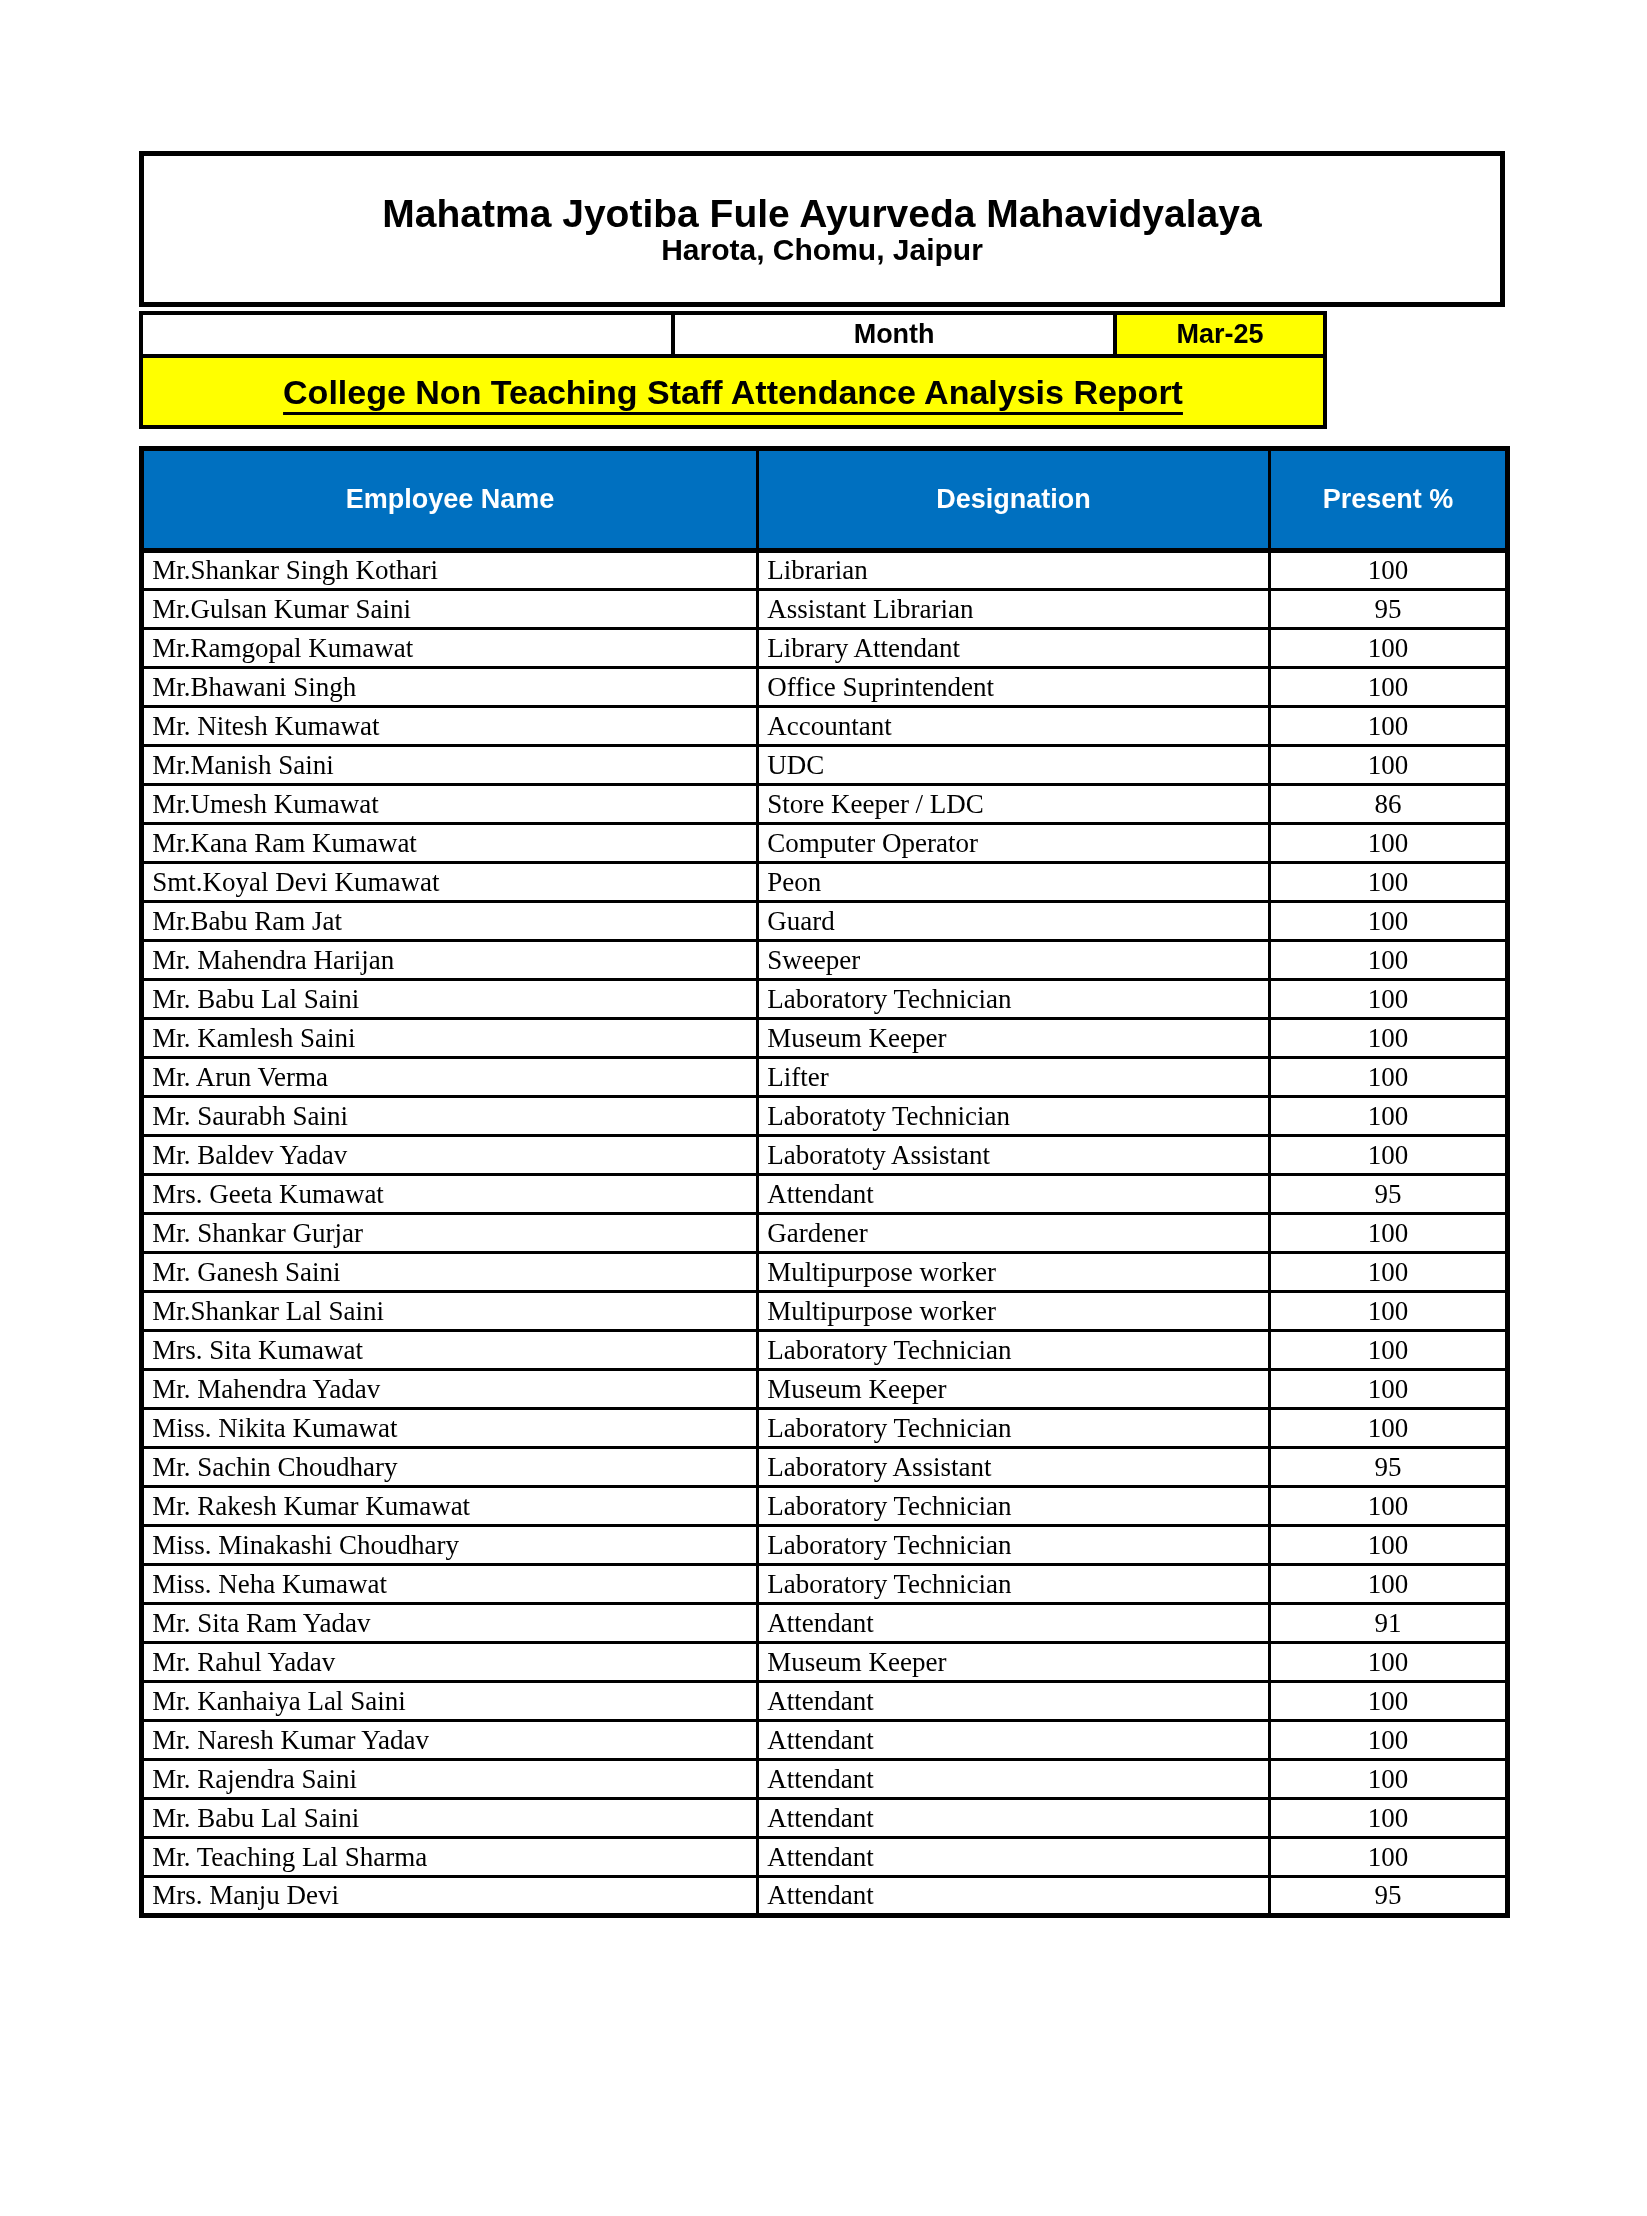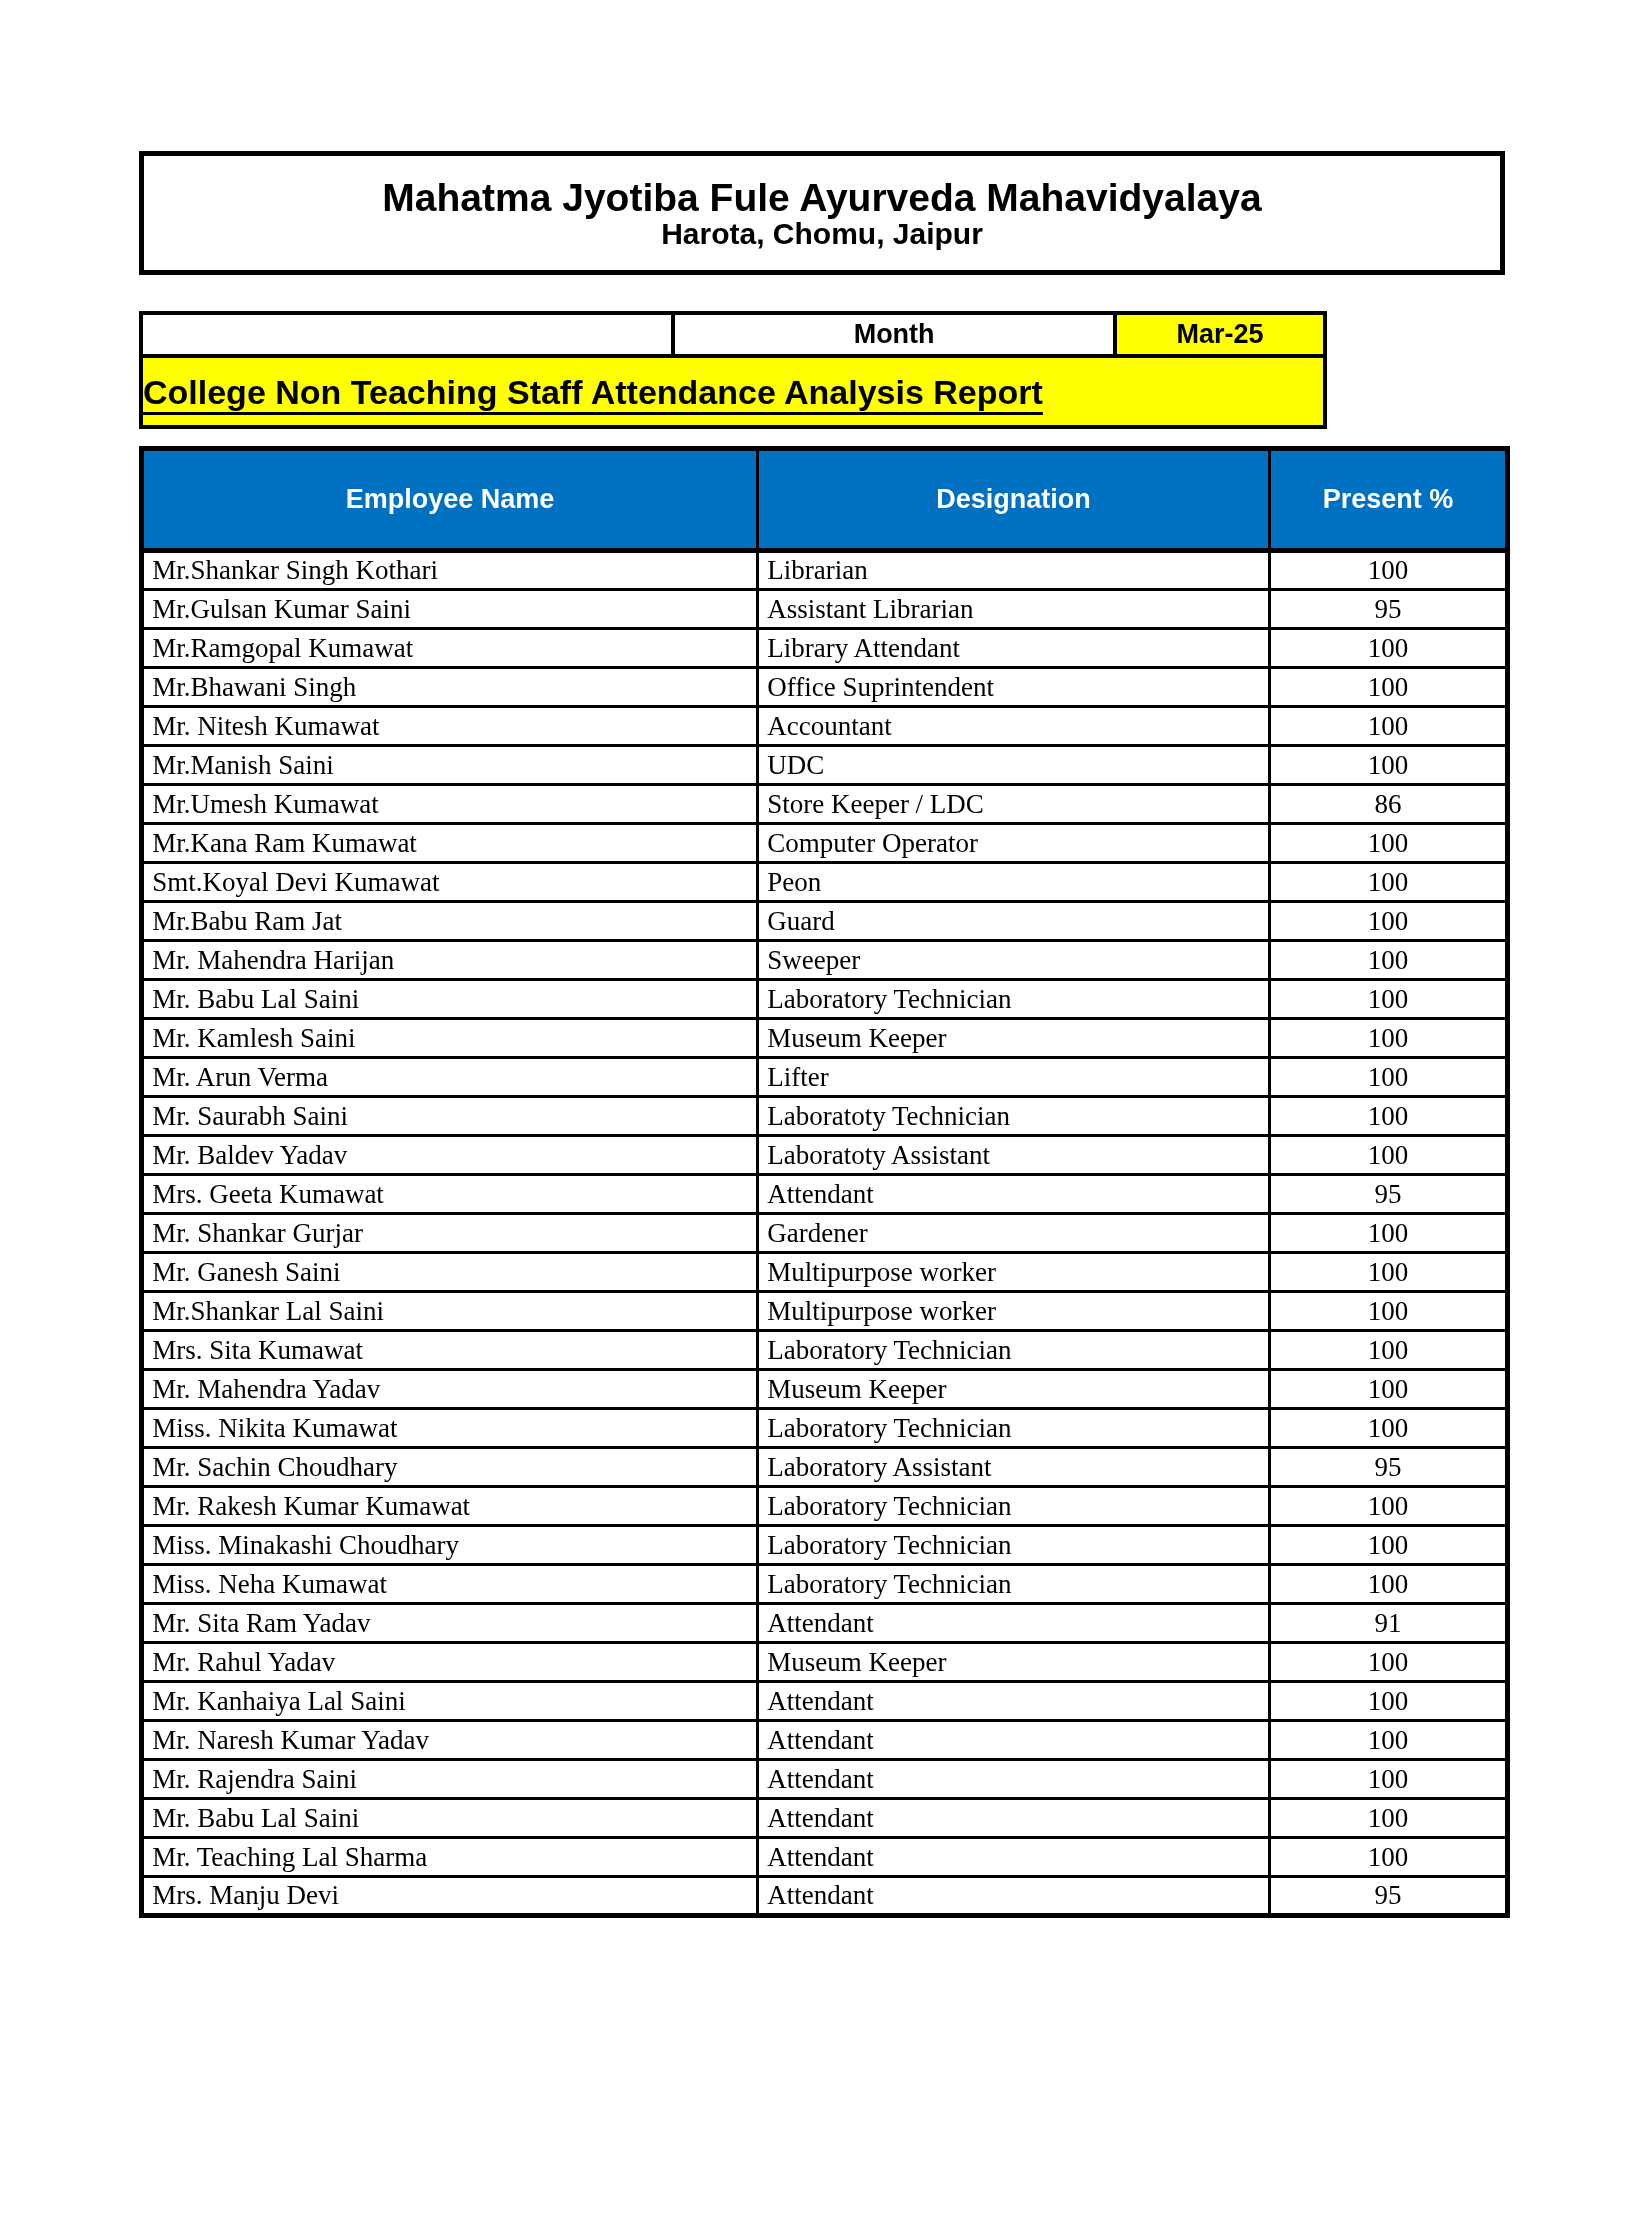--- a/index.html
+++ b/index.html
@@ -14,21 +14,21 @@
     font-family: "Liberation Sans", sans-serif;
     color: #000;
   }
 
   
   .title-box {
     position: absolute;
     left: 139px;
     top: 151px;
     width: 1366px;
-    height: 124px;
+    height: 156px;
     border: 5.5px solid #000;
     box-sizing: border-box;
     display: flex;
     flex-direction: column;
     justify-content: center;
     align-items: center;
     gap: 2px;
     text-align: center;
   }
   .title-box .title {
@@ -70,21 +70,21 @@
   .month-cell.value { width: 17.45%; background: #FFFF00; }
 
   .banner {
     height: 71px;
     border: 4.1px solid #000;
     border-top: none;
     background: #FFFF00;
     box-sizing: border-box;
     display: flex;
     align-items: center;
-    justify-content: flex-start;
+    justify-content: center;
   }
   .banner-text {
     font-size: 34px;
     font-weight: 700;
     line-height: 1;
     text-decoration: underline;
     text-decoration-thickness: 3.4px;
     text-underline-offset: 8.2px;
   }
 

